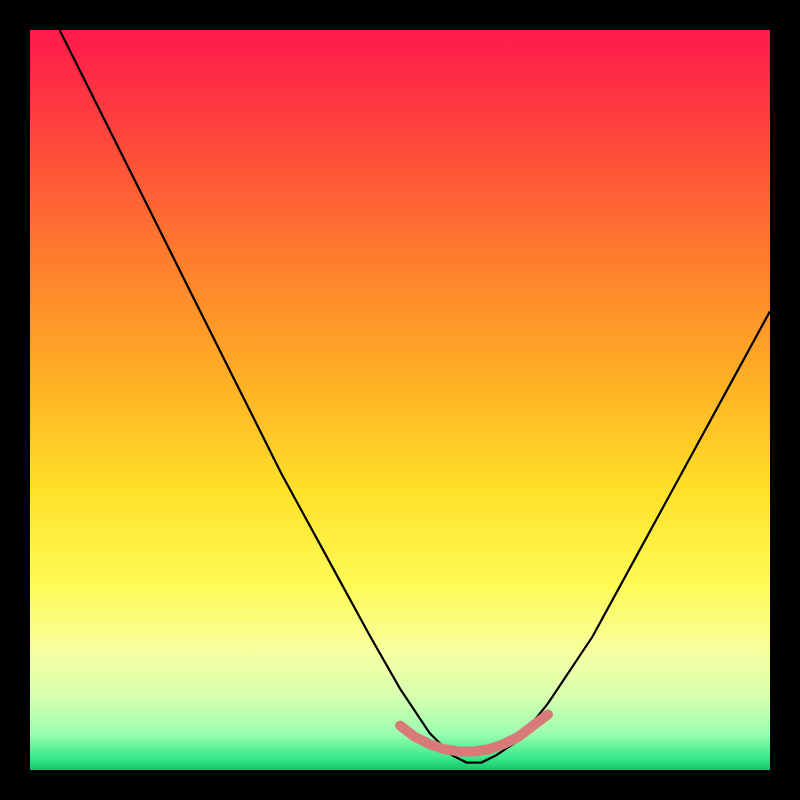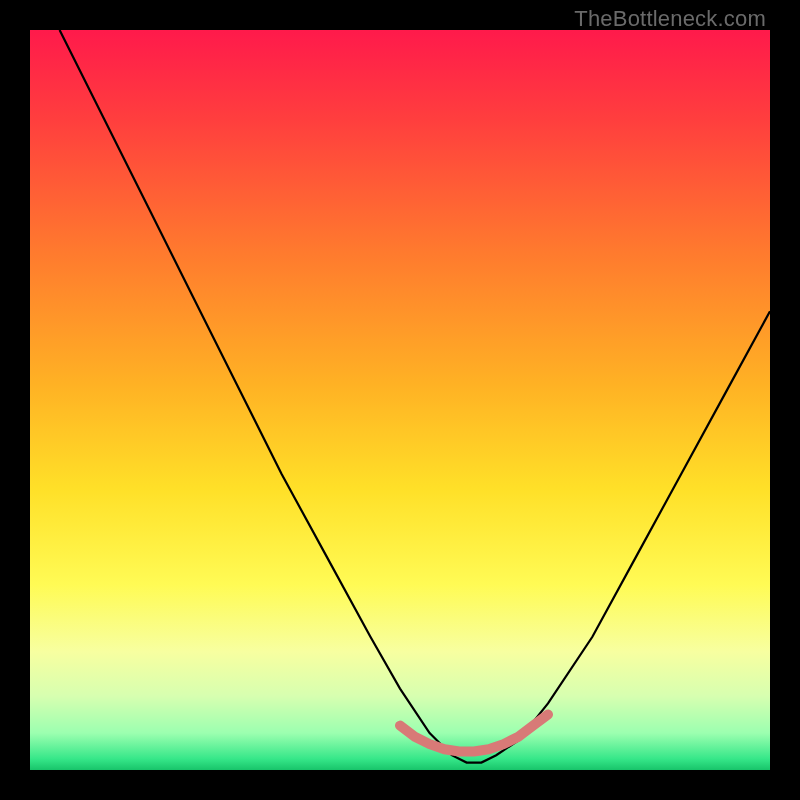--- a/index.html
+++ b/index.html
@@ -73,14 +73,13 @@
       <rect x="0" y="0" width="740" height="740" fill="url(#bg-grad)"></rect>
     </svg>
 
     <svg id="curve-layer" width="740" height="740" viewBox="0 0 740 740">
       <path id="main-curve" d="M29.60 0.00 L74.00 88.80 L118.40 177.60 L162.80 266.40 L207.20 355.20 L251.60 444.00 L296.00 525.40 L340.40 606.80 L370.00 658.60 L399.60 703.00 L421.80 725.20 L436.60 732.60 L451.40 732.60 L466.20 725.20 L488.40 710.40 L518.00 673.40 L562.40 606.80 L606.80 525.40 L651.20 444.00 L695.60 362.60 L740.00 281.20" fill="none" stroke-width="2.2" stroke="#000000"></path>
       <path id="band-curve" d="M370.00 695.60 L384.80 706.70 L399.60 714.10 L414.40 719.28 L429.20 721.50 L444.00 721.50 L458.80 719.28 L473.60 714.10 L488.40 706.70 L503.20 695.60 L518.00 684.50" fill="none" stroke-width="10" stroke-linecap="round" stroke-linejoin="round" stroke="#d87a77"></path>
     </svg>
 
   </div>
 
-  <div class="watermark">TheBottleneck.com</div>
 </div>
 
 </body></html>

